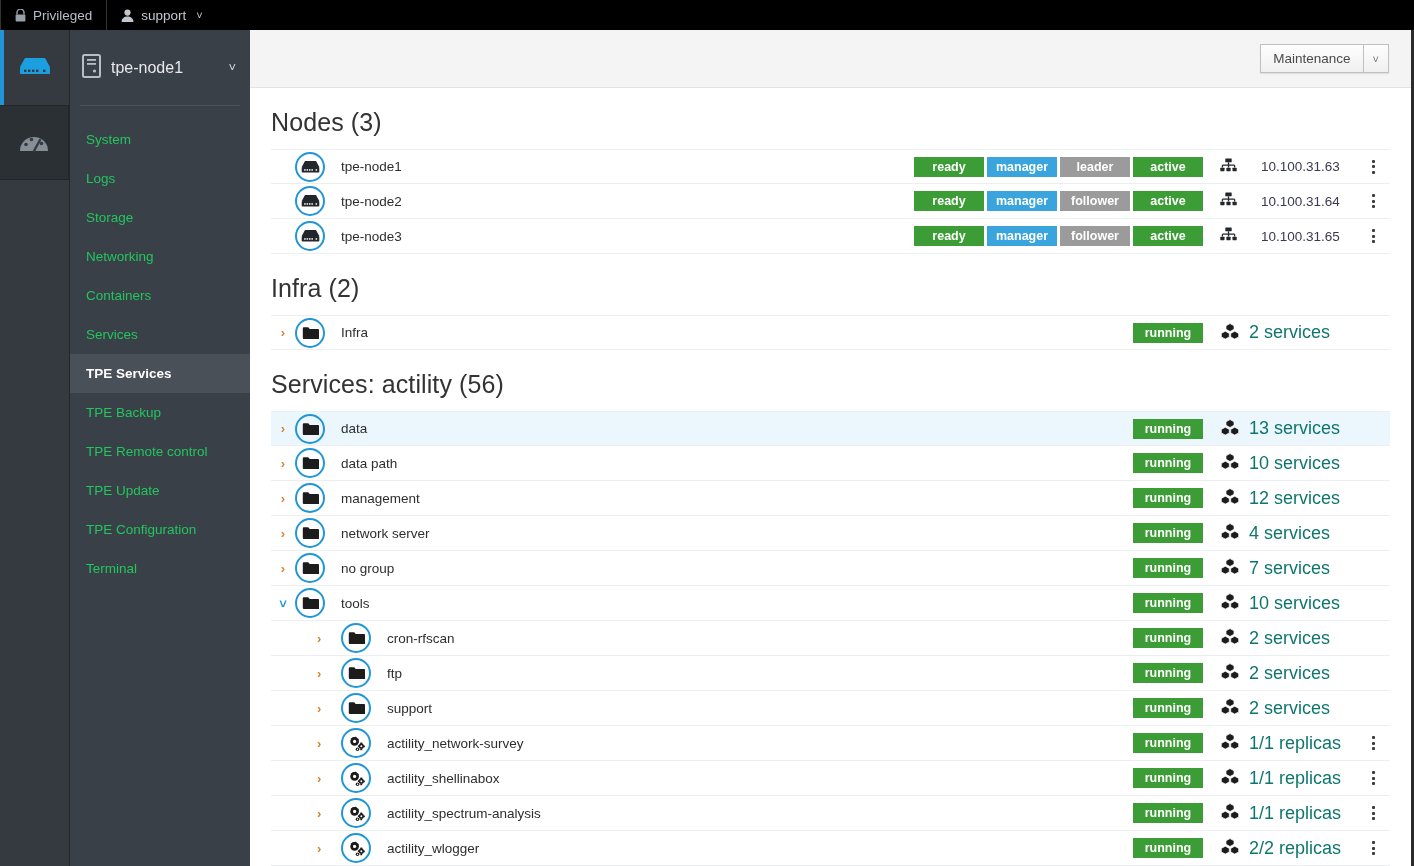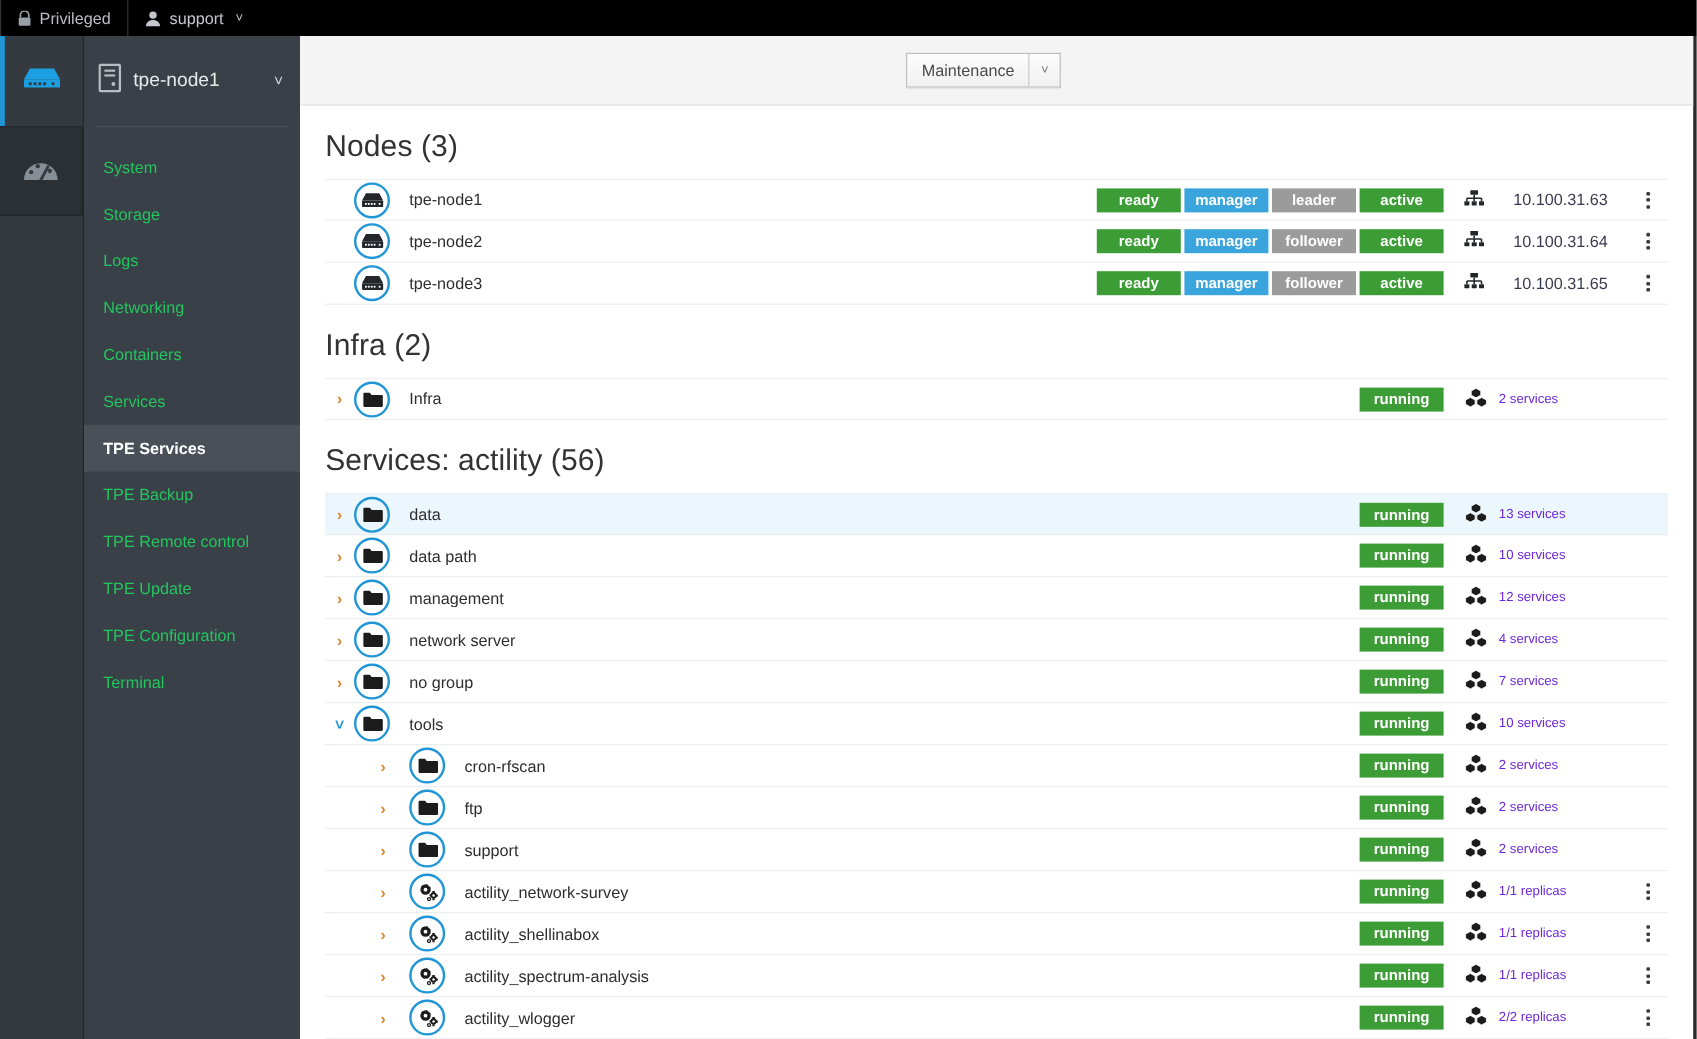--- a/index.html
+++ b/index.html
@@ -81,21 +81,21 @@
   .content {
     flex: 1 1 auto; min-width: 0;
     display: flex; flex-direction: column;
     background: #fff;
     border-right: 3px solid #2b2b2b;
   }
   .toolbar {
     height: 58px; flex: 0 0 58px;
     background: #f4f4f4;
     border-bottom: 1px solid #e3e3e3;
-    display: flex; align-items: center; justify-content: center;
+    display: flex; align-items: center; justify-content: flex-end;
     padding-right: 22px;
   }
   .btn-group { display: flex; box-shadow: 0 1px 1px rgba(0,0,0,.08); }
   .btn {
     height: 29px; padding: 0 12px;
     background: linear-gradient(#fdfdfd,#f0f0f0);
     border: 1px solid #c0c0c0;
     font-size: 13.5px; color: #4a4a4a;
     display: flex; align-items: center;
   }
@@ -143,21 +143,21 @@
     margin-right: 3px;
   }
   .badge.green { background: #3c9c35; }
   .badge.blue  { background: #39a5dc; }
   .badge.gray  { background: #9b9b9b; }
 
   .nodecell { display: flex; align-items: center; gap: 24px; width: 150px; padding-left: 14px; }
   .nodecell .ip { color: #3a3a50; font-size: 13.5px; }
 
   .svccell { display: flex; align-items: center; gap: 9px; width: 150px; padding-left: 14px; }
-  .svccell .txt { color: #6d28d9; font-size: 11px; text-align: right; }
+  .svccell .txt { color: #0f766e; font-size: 18px; text-align: right; }
 
   .kebab {
     flex: 0 0 34px; width: 34px; height: 100%;
     display: flex; align-items: center; justify-content: center;
   }
   .kebab .dots { display: flex; flex-direction: column; gap: 2.5px; }
   .kebab .dots i { width: 3px; height: 3px; background: #3b3b3b; display: block; border-radius: 1px; }
   .kebab.empty .dots { visibility: hidden; }
   .badge-wrap { display: flex; align-items: center; }
 </style>
@@ -229,24 +229,24 @@
       </span>
       <span class="name">tpe-node1</span>
       <span class="chev">˅</span>
     </div>
     <div class="nav-sep"></div>
     <div class="nav-list" id="nav-list">
         <div class="nav-item">
           <span>System</span>
         </div>
         <div class="nav-item">
+          <span>Logs</span>
+        </div>
+        <div class="nav-item">
           <span>Storage</span>
-        </div>
-        <div class="nav-item">
-          <span>Logs</span>
         </div>
         <div class="nav-item">
           <span>Networking</span>
         </div>
         <div class="nav-item">
           <span>Containers</span>
         </div>
         <div class="nav-item">
           <span>Services</span>
         </div>

